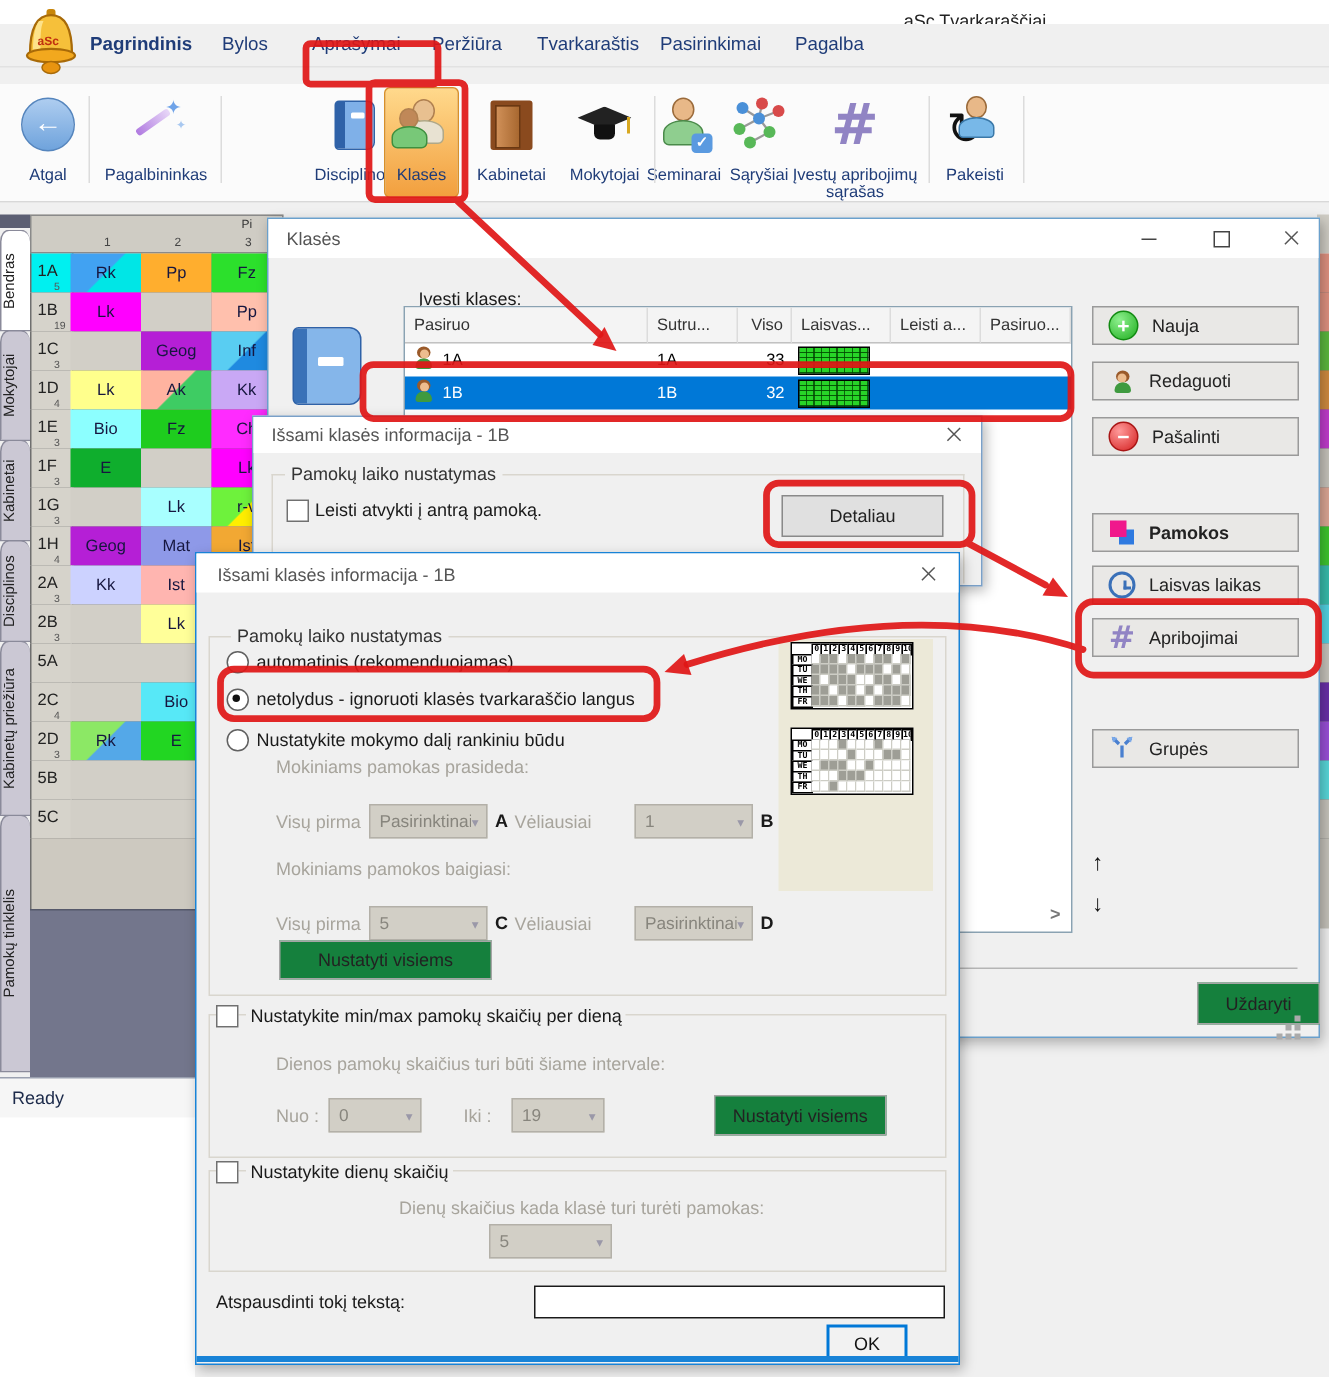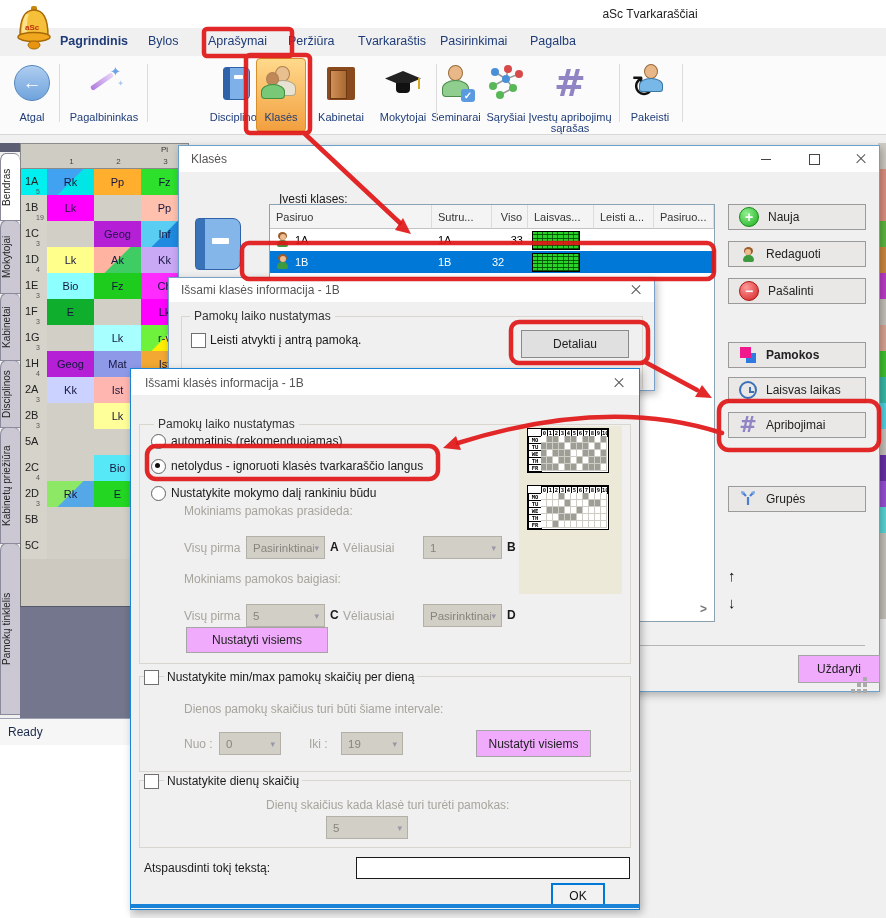--- a/index.html
+++ b/index.html
@@ -1,21 +1,21 @@
 <!DOCTYPE html>
 <html><head>
 <meta charset="utf-8">
 <style>
   html,body{margin:0;padding:0;background:#888;}
   .app{position:relative;width:886px;height:918px;background:#f0f0f0;font-family:"Liberation Sans",sans-serif;overflow:hidden;outline:1px solid #7a7a7a;}
   .abs{position:absolute;}
   
   .titlebar{left:0;top:0;width:886px;height:28px;background:#fff;}
   .win-title{top:7px;left:520px;width:260px;text-align:center;font-size:12px;color:#222;}
-  .menubar{left:0;top:28px;width:886px;height:28px;background:#f0f0f0;border-bottom:1px solid #e2e2e2;}
+  .menubar{left:0;top:16px;width:886px;height:28px;background:#f0f0f0;border-bottom:1px solid #e2e2e2;}
   .menu-item{position:absolute;top:6px;font-size:12.5px;color:#1f3c78;}
   .menu-item.active{font-weight:bold;}
   .toolbar{left:0;top:56px;width:886px;height:78px;background:#fbfbfb;border-bottom:1px solid #d8d8d8;}
   .tbtn{position:absolute;top:2px;height:74px;text-align:center;}
   .tlabel{position:absolute;left:0;right:0;top:54px;font-size:11px;color:#1f3c78;line-height:11px;}
   .ticon{position:absolute;left:0;right:0;top:4px;height:42px;display:flex;align-items:center;justify-content:center;}
   .tsep{position:absolute;top:8px;width:1px;height:58px;background:#dcdcdc;}
   .hl-tile{position:absolute;left:50%;transform:translateX(-50%);top:0;width:48px;height:72px;border-radius:4px;background:linear-gradient(180deg,#ffd98c,#f29f3e);border:1px solid #d8902a;}
   
   .ic-back{width:34px;height:34px;border-radius:50%;background:linear-gradient(180deg,#aecdf0,#6fa3dc);border:1px solid #5585bd;color:#fff;font-size:19px;font-weight:bold;display:flex;align-items:center;justify-content:center;}
@@ -73,21 +73,21 @@
   .x1,.x2{position:absolute;width:12px;height:1.4px;background:#555;left:4px;top:8px;}
   .x1{transform:rotate(45deg);} .x2{transform:rotate(-45deg);}
   .gbox{position:absolute;border:1px solid #d9d6ce;}
   .glabel{position:absolute;top:-8px;background:#f0f0f0;padding:0 4px;font-size:12px;color:#333;white-space:nowrap;}
   .cb{position:absolute;width:13px;height:13px;background:#fff;border:1px solid #707070;}
   .radio{position:absolute;width:13px;height:13px;border-radius:50%;background:#fff;border:1px solid #616161;}
   .radio.on::after{content:"";position:absolute;left:3px;top:3px;width:5px;height:5px;border-radius:50%;background:#111;}
   .lbl{position:absolute;font-size:12px;color:#1a1a1a;white-space:nowrap;}
   .lbl.dis{color:#a7a49c;}
   .lbl.bold{font-weight:bold;}
-  .btn{position:absolute;background:#f0abfc;border:1px solid #a5a5a5;font-size:12px;color:#222;display:flex;align-items:center;justify-content:center;}
+  .btn{position:absolute;background:#15803d;border:1px solid #a5a5a5;font-size:12px;color:#222;display:flex;align-items:center;justify-content:center;}
   .dd{position:absolute;background:#d2cfc6;border:1px solid #b3b0a8;display:flex;align-items:center;}
   .dd .dd-val{flex:1;font-size:11.5px;color:#87857d;padding-left:6px;overflow:hidden;white-space:nowrap;}
   .dd .dd-chev{font-size:9px;color:#9a98a8;padding-right:5px;}
   .tinput{position:absolute;background:#fff;border:1px solid #1a1a1a;}
   .okbtn{position:absolute;background:#f2f2f2;border:2px solid #0078d7;font-size:12px;color:#111;display:flex;align-items:center;justify-content:center;}
   
   .ktable{position:absolute;background:#fff;border:1px solid #8aa2b2;}
   .kth{position:absolute;top:0;height:24px;border-right:1px solid #dcdcdc;font-size:11px;color:#333;line-height:24px;padding-left:6px;box-sizing:border-box;background:#f4f4f4;border-bottom:1px solid #c2c2c2;}
   .krow{position:absolute;left:0;width:444px;height:22px;}
   .krow.sel{background:#0078d7;color:#fff;}
@@ -466,21 +466,21 @@
         <div class="kth" style="left: 384px; width: 60px;">Pasiruo...</div>
         <div class="krow" style="top: 24px;">
           <div class="kcell" style="left: 0px; width: 162px; padding-left: 6px;"><span class="pp"><i class="hair"></i><i class="face"></i><i class="body"></i></span><span style="margin-left:6px;vertical-align:3px">1A</span></div>
           <div class="kcell" style="left: 168px; width: 54px;">1A</div>
           <div class="kcell" style="left: 222px; width: 31px; text-align: right;">33</div>
           <div class="ggrid" style="left: 262px; top: 2px;"></div>
         </div>
         <div class="krow sel" style="top: 46px;">
           <div class="kcell" style="left: 0px; width: 162px; padding-left: 6px;"><span class="pp"><i class="hair"></i><i class="face"></i><i class="body"></i></span><span style="margin-left:6px;vertical-align:3px">1B</span></div>
           <div class="kcell" style="left: 168px; width: 54px;">1B</div>
-          <div class="kcell" style="left: 222px; width: 31px; ">32</div>
+          <div class="kcell" style="left: 222px; width: 31px; text-align: right;">32</div>
           <div class="ggrid" style="left: 262px; top: 2px;"></div>
         </div>
       </div>
     <div class="abs" style="left:521px;top:456px;font-size:12px;color:#777;font-weight:bold"><span>&gt;</span></div>
     <div class="arrglyph" style="left:549px;top:421px"><span>↑</span></div>
     <div class="arrglyph" style="left:549px;top:448px"><span>↓</span></div>
     <div class="abs" style="left:10px;top:499px;width:676px;height:1px;background:#b5b5b5"></div>
     <div id="kbtns">
         <div class="kbtn" style="top: 58px;">
           <span class="bic green">+</span>

